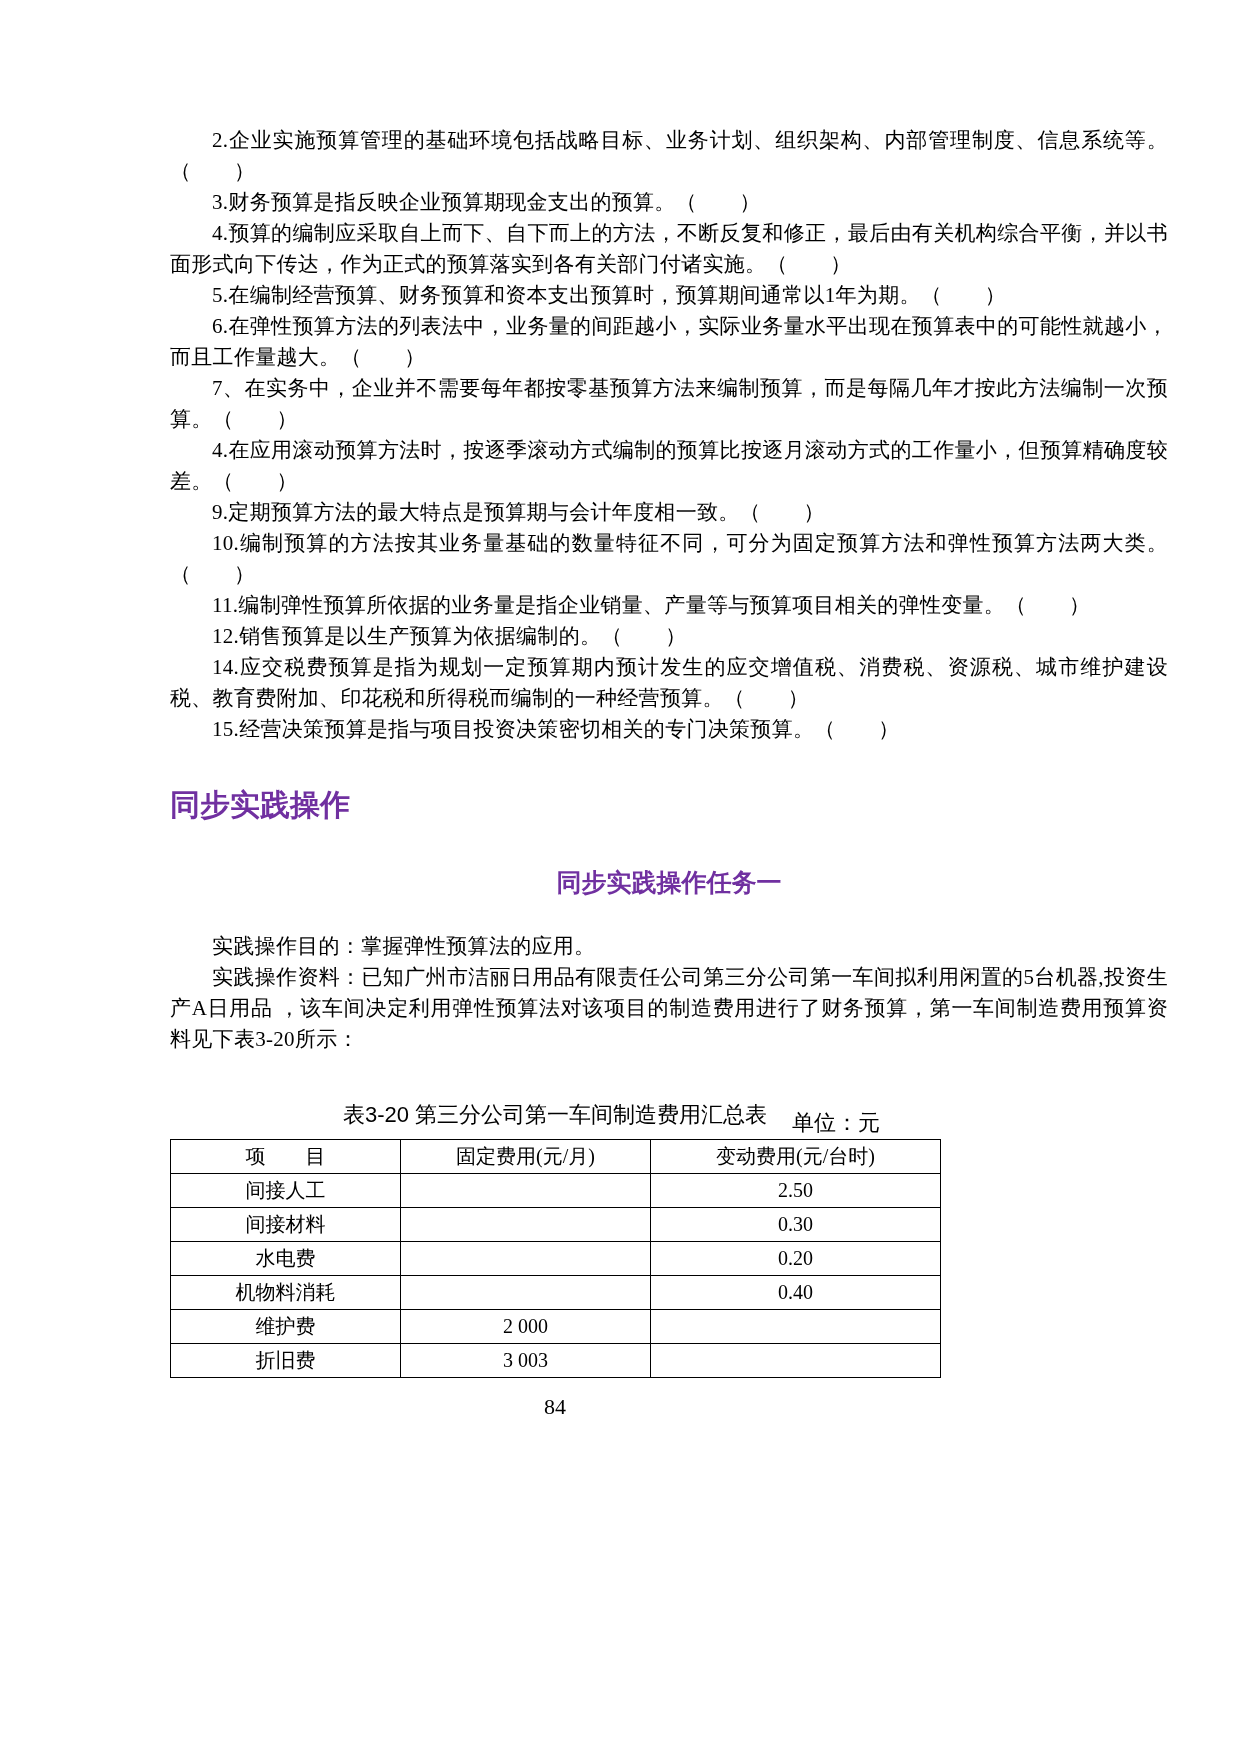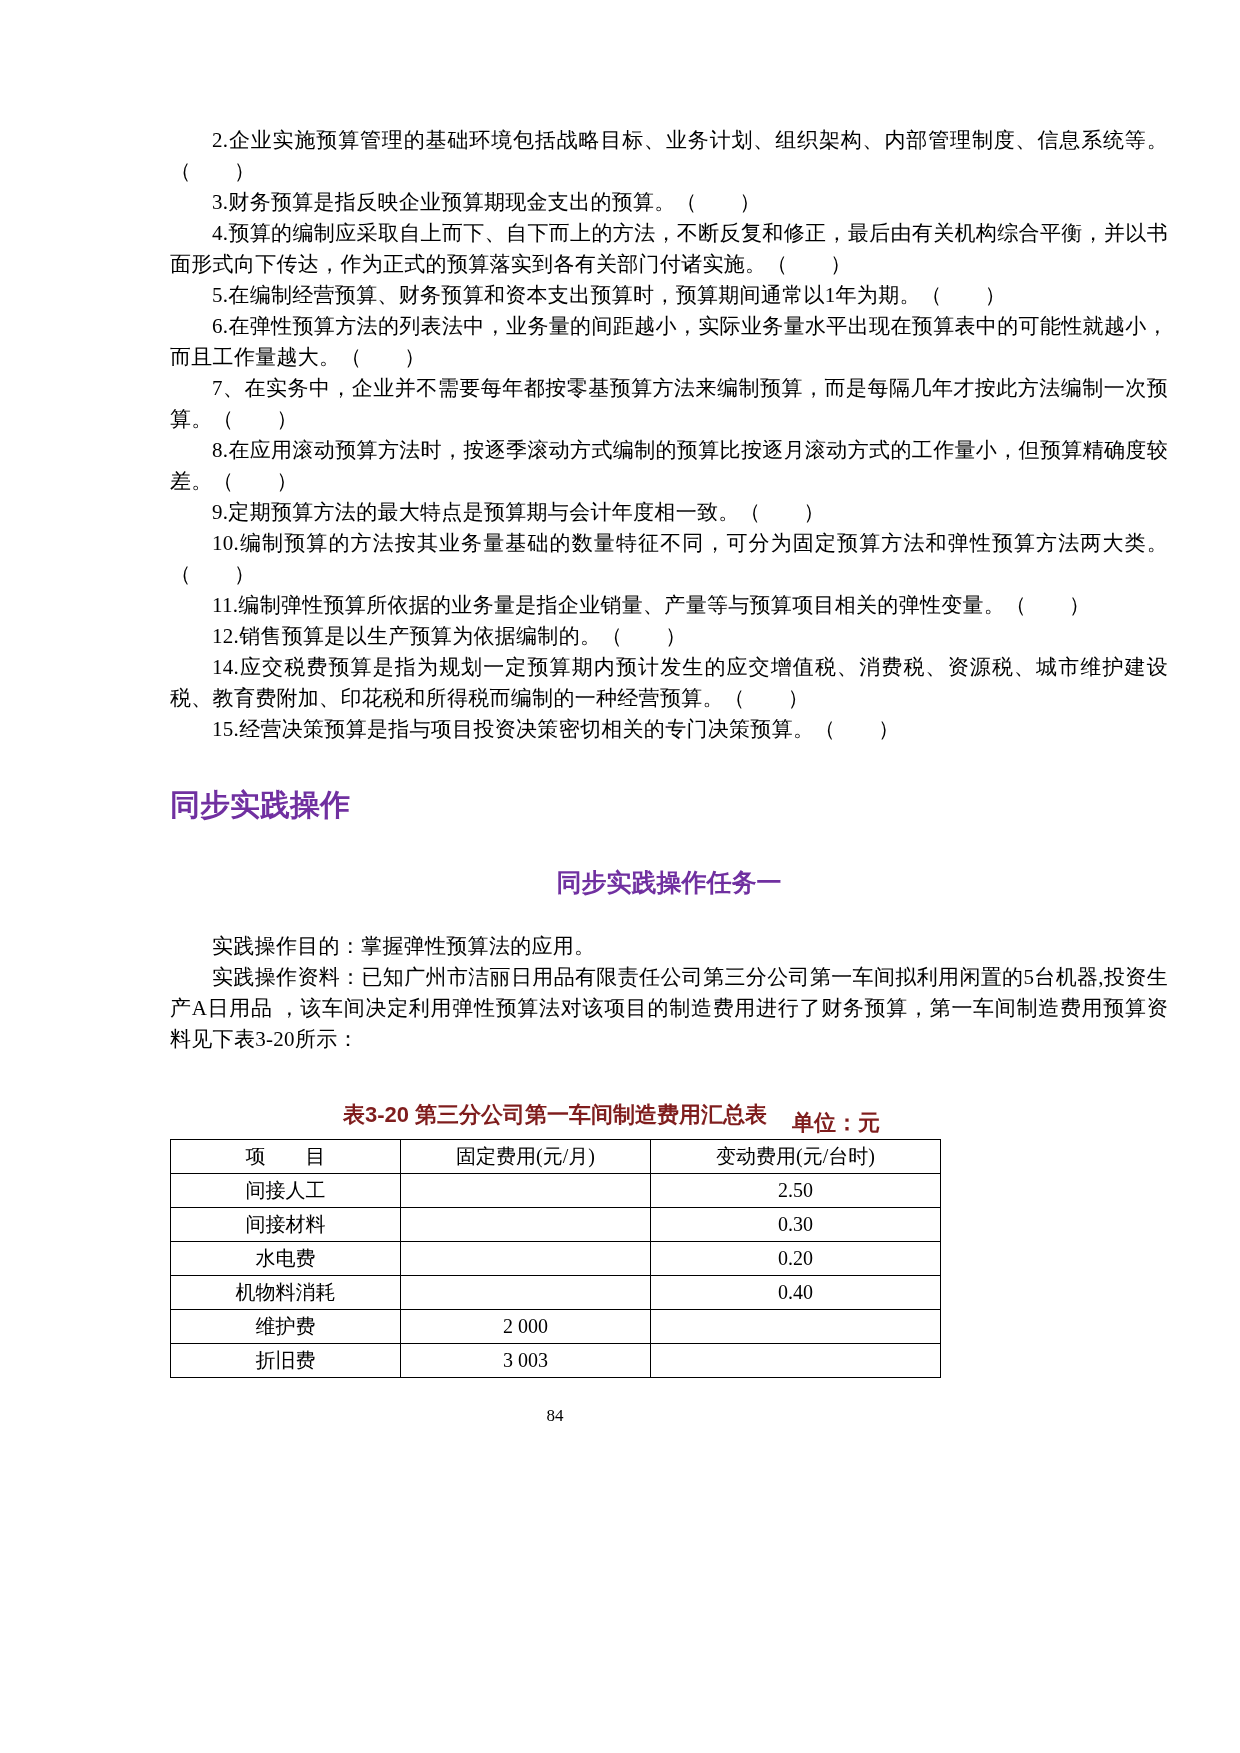--- a/index.html
+++ b/index.html
@@ -47,24 +47,24 @@
   }
   .purpose {
     margin-top: 34px;
   }
   .table-title-row {
     position: relative;
     width: 770px;
     margin-top: 46px;
     text-align: center;
     font-family: "Liberation Sans", "DejaVu Sans", sans-serif;
-    font-weight: bold;
+    font-weight: normal;
     font-size: 22px;
     line-height: 28px;
-    color: #7f1d1d;
+    color: #000000;
   }
   .table-unit {
     position: absolute;
     right: 60px;
     top: 8px;
   }
   table.cost-table {
     margin-top: 10px;
     border-collapse: collapse;
     table-layout: fixed;
@@ -80,38 +80,38 @@
     vertical-align: middle;
     font-weight: normal;
     overflow: hidden;
     white-space: nowrap;
   }
   .col-item { width: 230px; }
   .col-fixed { width: 250px; }
   .col-variable { width: 290px; }
   .page-number {
     width: 770px;
-    margin-top: 28px;
+    margin-top: 16px;
     text-align: center;
-    font-size: 17px;
+    font-size: 22px;
   }
 </style>
 </head>
 <body>
 
 <div class="page">
 
   <section>
     <p class="q">2.企业实施预算管理的基础环境包括战略目标、业务计划、组织架构、内部管理制度、信息系统等。（　　）</p>
     <p class="q">3.财务预算是指反映企业预算期现金支出的预算。（　　）</p>
     <p class="q">4.预算的编制应采取自上而下、自下而上的方法，不断反复和修正，最后由有关机构综合平衡，并以书面形式向下传达，作为正式的预算落实到各有关部门付诸实施。（　　）</p>
     <p class="q">5.在编制经营预算、财务预算和资本支出预算时，预算期间通常以1年为期。（　　）</p>
     <p class="q">6.在弹性预算方法的列表法中，业务量的间距越小，实际业务量水平出现在预算表中的可能性就越小，而且工作量越大。（　　）</p>
     <p class="q">7、在实务中，企业并不需要每年都按零基预算方法来编制预算，而是每隔几年才按此方法编制一次预算。（　　）</p>
-    <p class="q">8.在应用滚动预算方法时，按逐季滚动方式编制的预算比按逐月滚动方式的工作量小，但预算精确度较差。（　　）</p>
+    <p class="q">4.在应用滚动预算方法时，按逐季滚动方式编制的预算比按逐月滚动方式的工作量小，但预算精确度较差。（　　）</p>
     <p class="q">9.定期预算方法的最大特点是预算期与会计年度相一致。（　　）</p>
     <p class="q">10.编制预算的方法按其业务量基础的数量特征不同，可分为固定预算方法和弹性预算方法两大类。（　　）</p>
     <p class="q">11.编制弹性预算所依据的业务量是指企业销量、产量等与预算项目相关的弹性变量。（　　）</p>
     <p class="q">12.销售预算是以生产预算为依据编制的。（　　）</p>
     <p class="q">14.应交税费预算是指为规划一定预算期内预计发生的应交增值税、消费税、资源税、城市维护建设税、教育费附加、印花税和所得税而编制的一种经营预算。（　　）</p>
     <p class="q">15.经营决策预算是指与项目投资决策密切相关的专门决策预算。（　　）</p>
   </section>
 
   <h1 class="section-heading">同步实践操作</h1>
 

